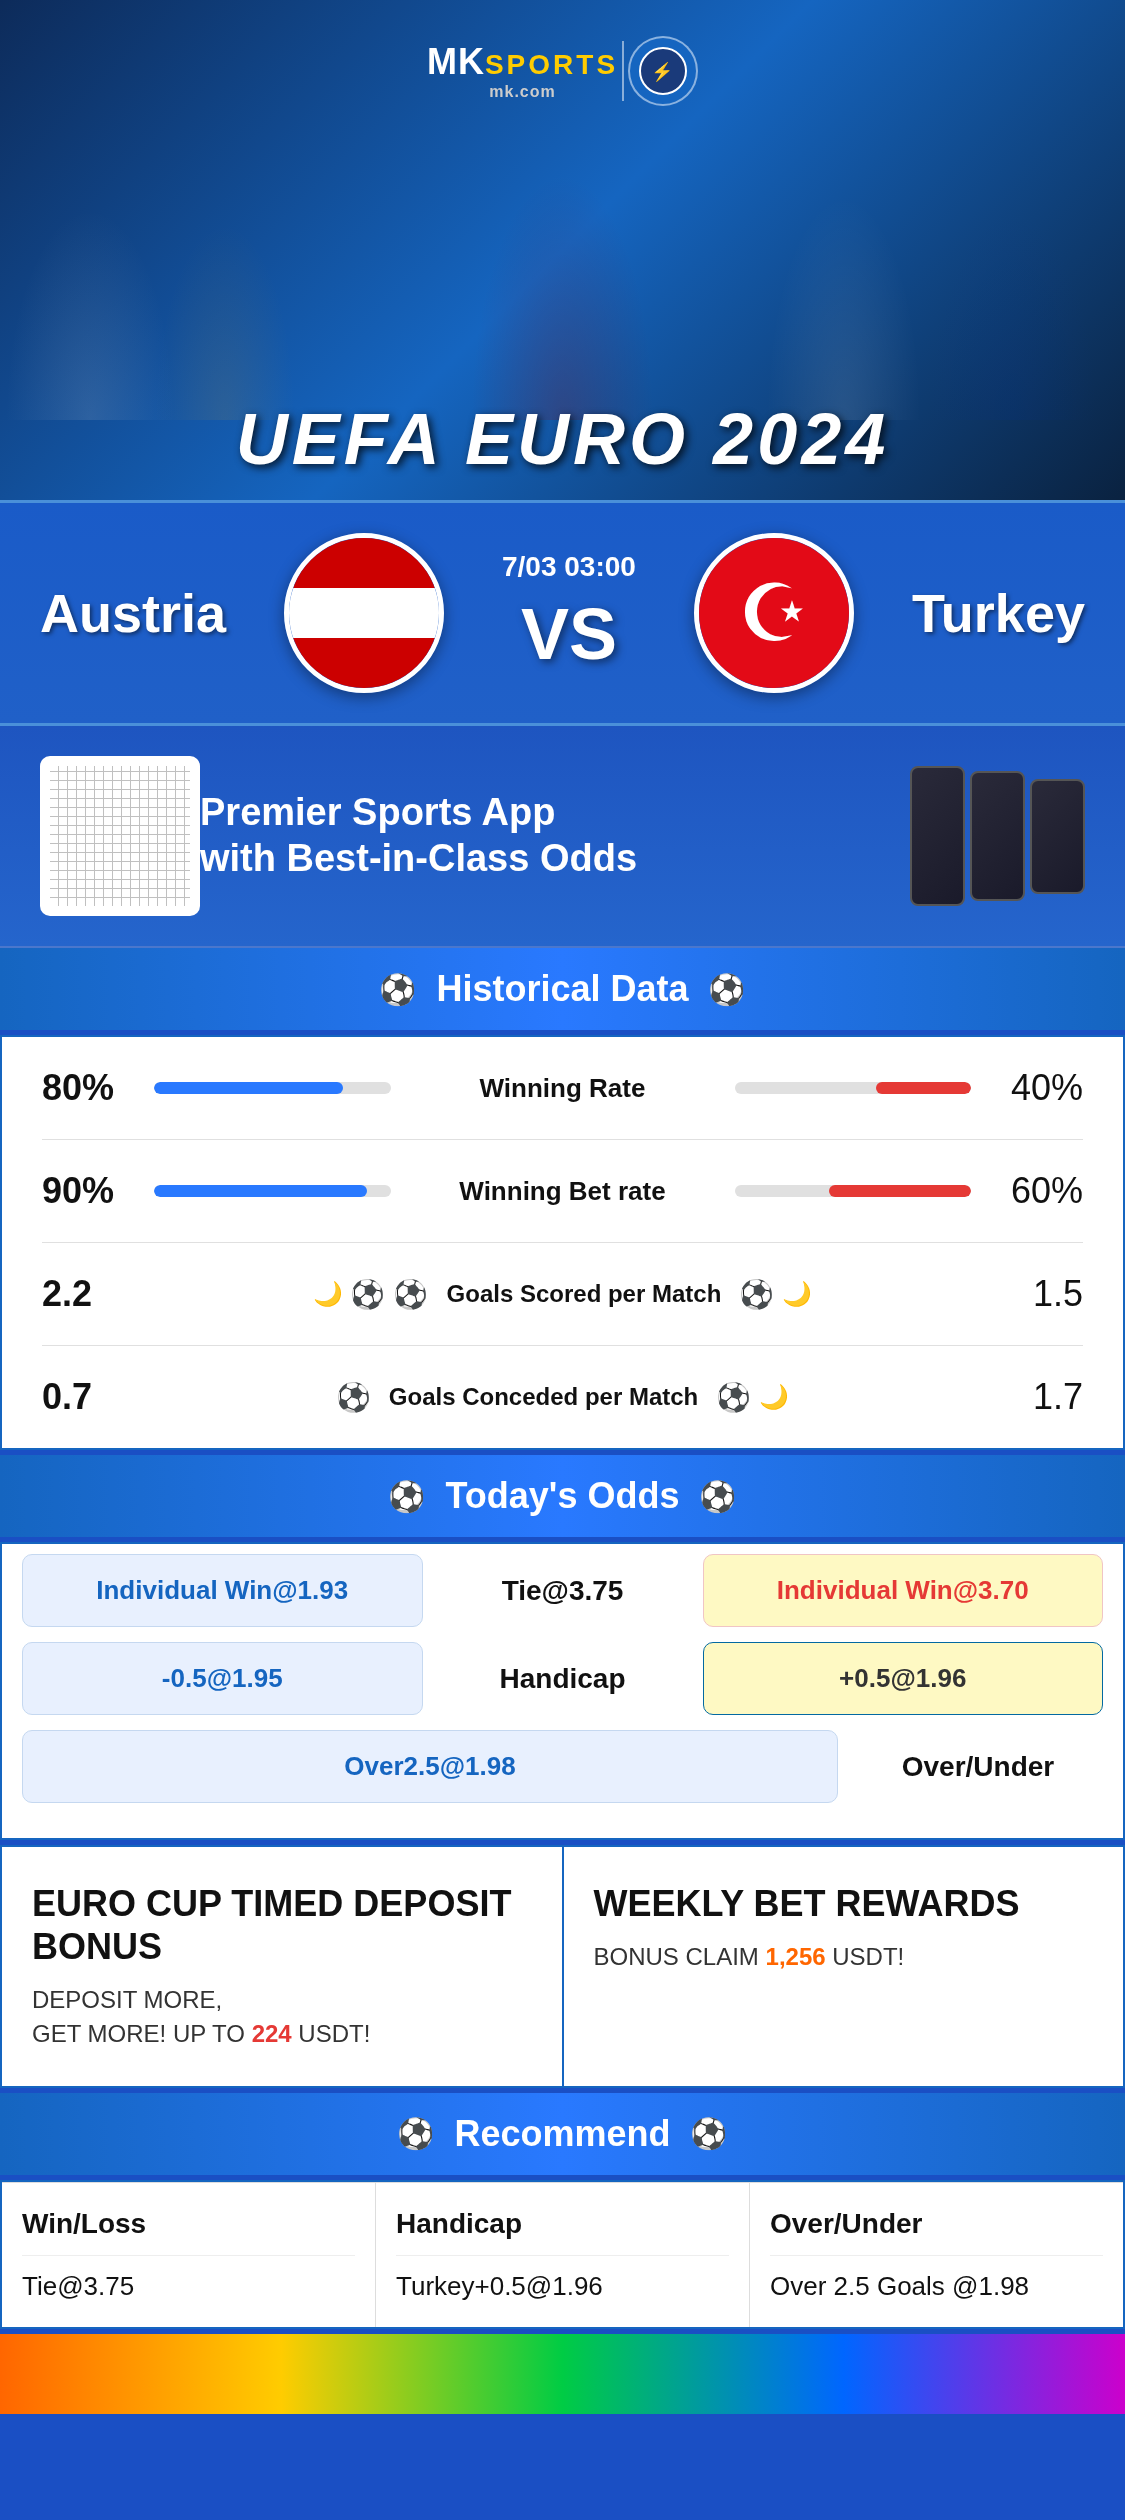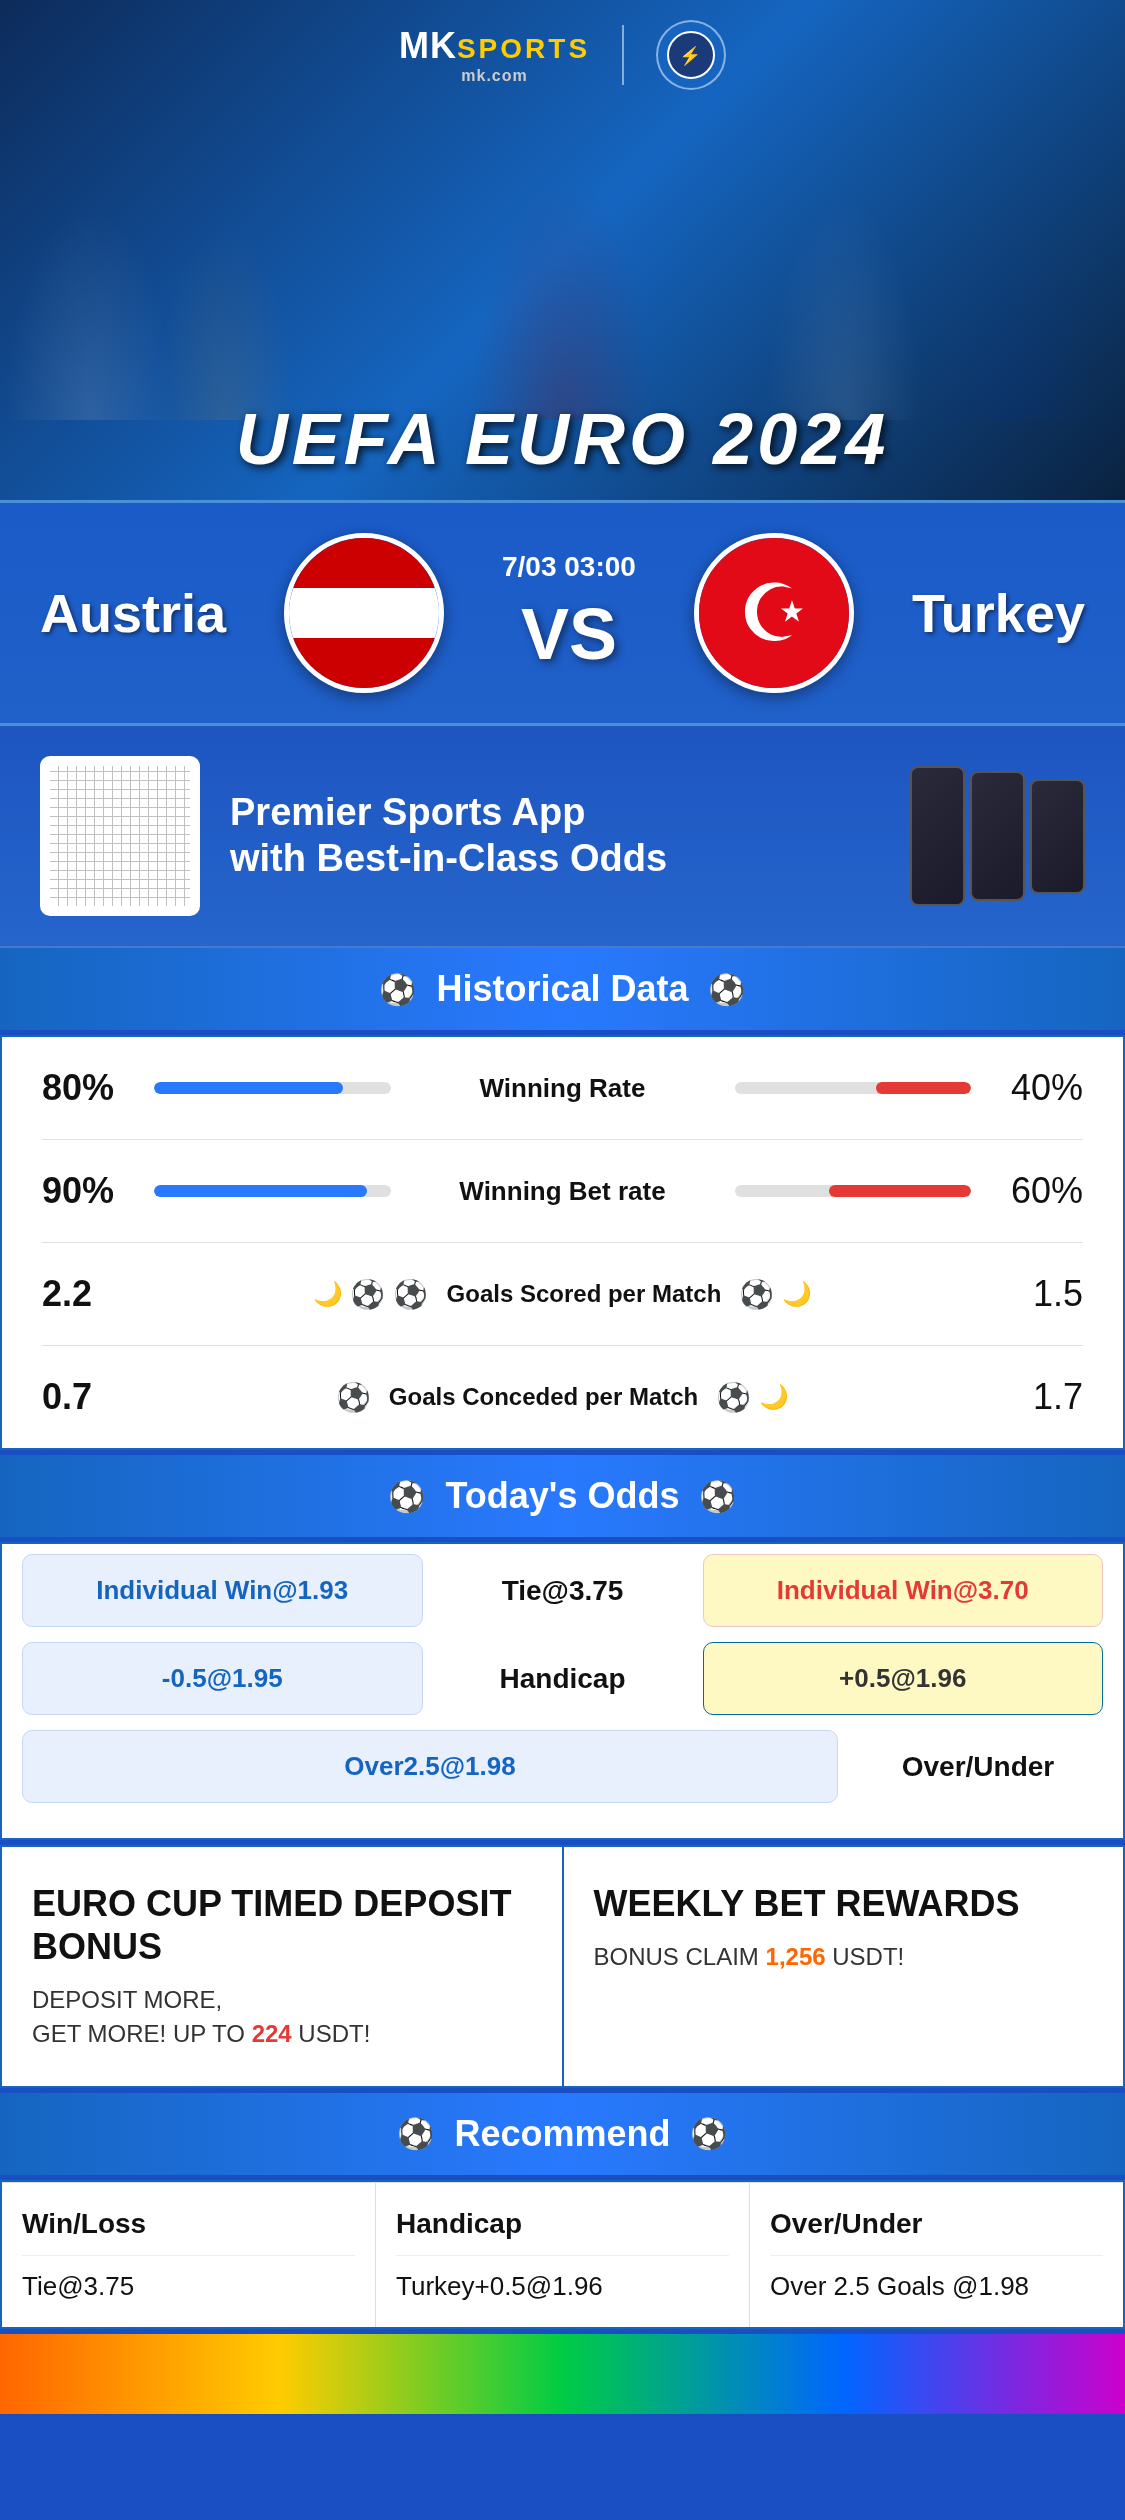--- a/index.html
+++ b/index.html
@@ -23,25 +23,25 @@
       justify-content: flex-end;
       padding-bottom: 30px;
     }
     .hero-bg {
       position: absolute;
       top: 0; left: 0; right: 0; bottom: 0;
       background: linear-gradient(135deg, #0d2b5a 0%, #1565c0 50%, #0a2240 100%);
     }
     .logo-bar {
       position: absolute;
-      top: 20px;
-      display: flex;
-      align-items: center;
-      justify-content: center;
-      gap: 32px;
+      top: 36px;
+      display: flex;
+      align-items: center;
+      justify-content: center;
+      gap: 4px;
       width: 100%;
     }
     .mksports-logo {
       color: white;
       font-size: 32px;
       font-weight: 900;
       letter-spacing: 1px;
     }
     .mksports-logo span.mk { color: white; font-size: 36px; }
     .mksports-logo span.sports { color: #ffcc00; font-size: 28px; letter-spacing: 3px; }
@@ -153,21 +153,20 @@
       color: white;
       text-shadow: 3px 3px 8px rgba(0,0,0,0.5);
     }
 
     
     .app-promo {
       background: linear-gradient(180deg, #1e55c0 0%, #2565cc 100%);
       padding: 30px 40px;
       display: flex;
       align-items: center;
-      gap: 30px;
       border-bottom: 2px solid rgba(255,255,255,0.2);
     }
     .app-qr {
       width: 160px;
       height: 160px;
       background: white;
       border-radius: 10px;
       flex-shrink: 0;
       display: flex;
       align-items: center;

